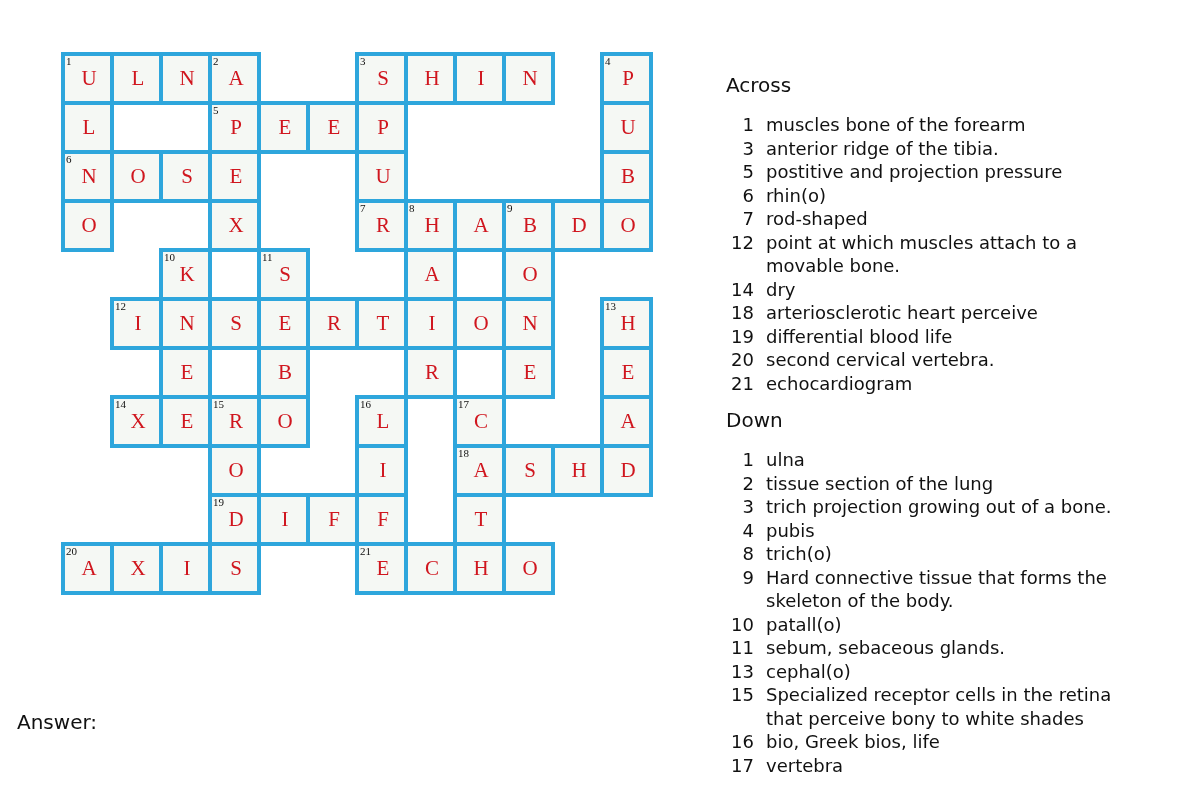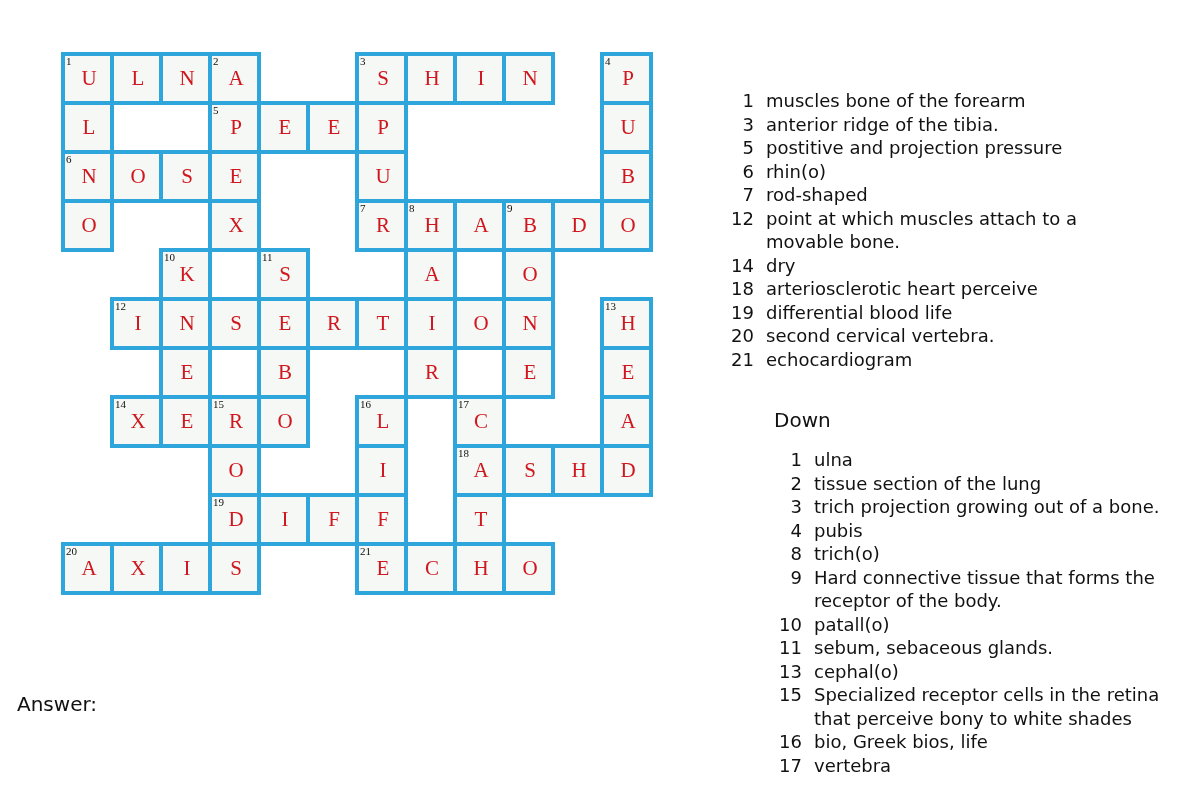--- a/index.html
+++ b/index.html
@@ -8,21 +8,21 @@
   .cell { position:absolute; width:45px; height:45px; background:#f5f8f4; border:4px solid #2ea6dc; box-sizing:content-box; }
   .cell.gap { background:#ffffff; }
   .cell .num { position:absolute; left:1px; top:0px; font-family:"Liberation Serif", serif; font-size:11px; color:#111; line-height:11px; }
   .cell .letter { position:absolute; left:0; right:0; top:0; bottom:0; display:flex; align-items:center; justify-content:center; font-family:"Liberation Serif", serif; font-size:21px; color:#d0161e; padding-left:3px; }
   .clues { position:absolute; left:726px; font-family:"DejaVu Sans", sans-serif; color:#111; }
   .clues h2 { font-weight:normal; font-size:20px; margin:0; }
   .clue-list { margin:0; padding:0; list-style:none; }
   .clue { display:flex; font-size:18px; line-height:23.5px; }
   .clue .n { width:28px; text-align:right; flex:none; }
   .clue .t { margin-left:12px; width:370px; }
-  #answer { position:absolute; left:17px; top:692px; font-size:20px; color:#111; }
+  #answer { position:absolute; left:17px; top:710px; font-size:20px; color:#111; }
 </style>
 </head>
 <body>
 
 <div id="grid">
     <div class="cell" style="left: 0px; top: 0px;">
       <span class="num">1</span>
       <span class="letter">U</span>
     </div>
     <div class="cell" style="left: 49px; top: 0px;">
@@ -272,20 +272,21 @@
     </div>
     <div class="cell" style="left: 392px; top: 490px;">
       <span class="letter">H</span>
     </div>
     <div class="cell" style="left: 441px; top: 490px;">
       <span class="letter">O</span>
     </div>
   </div>
 
 <div class="clues" style="top:73px;">
+  <h2>Across</h2>
   <ul class="clue-list" id="across-list" style="margin-top:16px;">
       <li class="clue">
         <span class="n">1</span>
         <span class="t">muscles bone of the forearm</span>
       </li>
       <li class="clue">
         <span class="n">3</span>
         <span class="t">anterior ridge of the tibia.</span>
       </li>
       <li class="clue">
@@ -320,21 +321,21 @@
         <span class="n">20</span>
         <span class="t">second cervical vertebra.</span>
       </li>
       <li class="clue">
         <span class="n">21</span>
         <span class="t">echocardiogram</span>
       </li>
     </ul>
 </div>
 
-<div class="clues" style="top:408px;margin-left:48px;">
+<div class="clues" style="top:408px;">
   <h2>Down</h2>
   <ul class="clue-list" id="down-list" style="margin-top:16px;">
       <li class="clue">
         <span class="n">1</span>
         <span class="t">ulna</span>
       </li>
       <li class="clue">
         <span class="n">2</span>
         <span class="t">tissue section of the lung</span>
       </li>
@@ -345,21 +346,21 @@
       <li class="clue">
         <span class="n">4</span>
         <span class="t">pubis</span>
       </li>
       <li class="clue">
         <span class="n">8</span>
         <span class="t">trich(o)</span>
       </li>
       <li class="clue">
         <span class="n">9</span>
-        <span class="t">Hard connective tissue that forms the receptor of the body.</span>
+        <span class="t">Hard connective tissue that forms the skeleton of the body.</span>
       </li>
       <li class="clue">
         <span class="n">10</span>
         <span class="t">patall(o)</span>
       </li>
       <li class="clue">
         <span class="n">11</span>
         <span class="t">sebum, sebaceous glands.</span>
       </li>
       <li class="clue">

